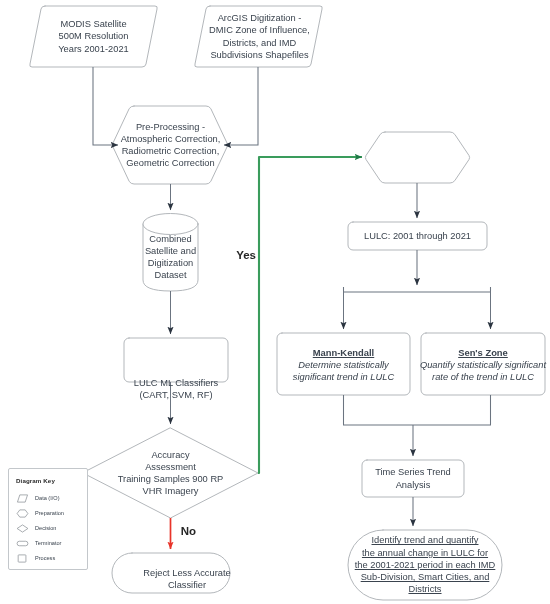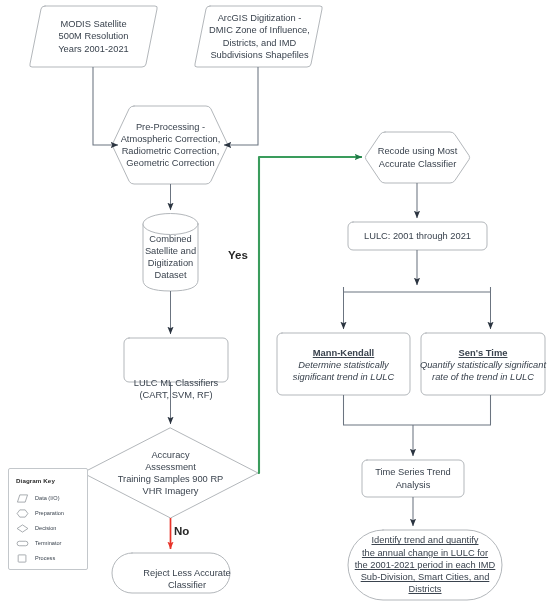--- a/index.html
+++ b/index.html
@@ -25,21 +25,21 @@
     line-height:12.2px;
     color:#3a434e;
     pointer-events:none;
     white-space:pre-line;
   }
   .edge-label{
     position:absolute;
     font-size:11.5px;
     font-weight:bold;
     color:#262626;
-    text-align:left;
+    text-align:right;
   }
   .mk-title{
     font-weight:bold;
     text-decoration:underline;
     font-style:normal;
     font-size:9.4px;
     line-height:13px;
   }
   .mk-body{
     font-style:italic;
@@ -168,33 +168,31 @@
 (CART, SVM, RF)</div>
 
   <div class="node-label" style="left:84px;top:446px;width:173px;height:54px;">Accuracy
 Assessment
 Training Samples 900 RP
 VHR Imagery</div>
 
   <div class="node-label" style="left:128px;top:553px;width:118px;height:52px;">Reject Less Accurate
 Classifier</div>
 
-  <div class="node-label" style="left:366px;top:132px;width:103px;height:51px;">Recode using Most
-Accurate Classifier</div>
 
   <div class="node-label" style="left:348px;top:222px;width:139px;height:28px;">LULC: 2001 through 2021</div>
 
   <div class="node-label" style="left:277px;top:333px;width:133px;height:62px;">
     <span class="mk-title">Mann-Kendall</span>
     <span class="mk-body">Determine statistically
 significant trend in LULC</span>
   </div>
 
   <div class="node-label" style="left:419px;top:333px;width:128px;height:62px;">
-    <span class="mk-title">Sen's Time</span>
+    <span class="mk-title">Sen's Zone</span>
     <span class="mk-body">Quantify statistically significant
 rate of the trend in  LULC</span>
   </div>
 
   <div class="node-label" style="left:362px;top:460px;width:102px;height:37px;">Time Series Trend
 Analysis</div>
 
   <div class="node-label" style="left:342px;top:530px;width:166px;height:70px;text-decoration:underline;">Identify trend and quantify
 the annual change in LULC for
 the 2001-2021 period in each IMD

